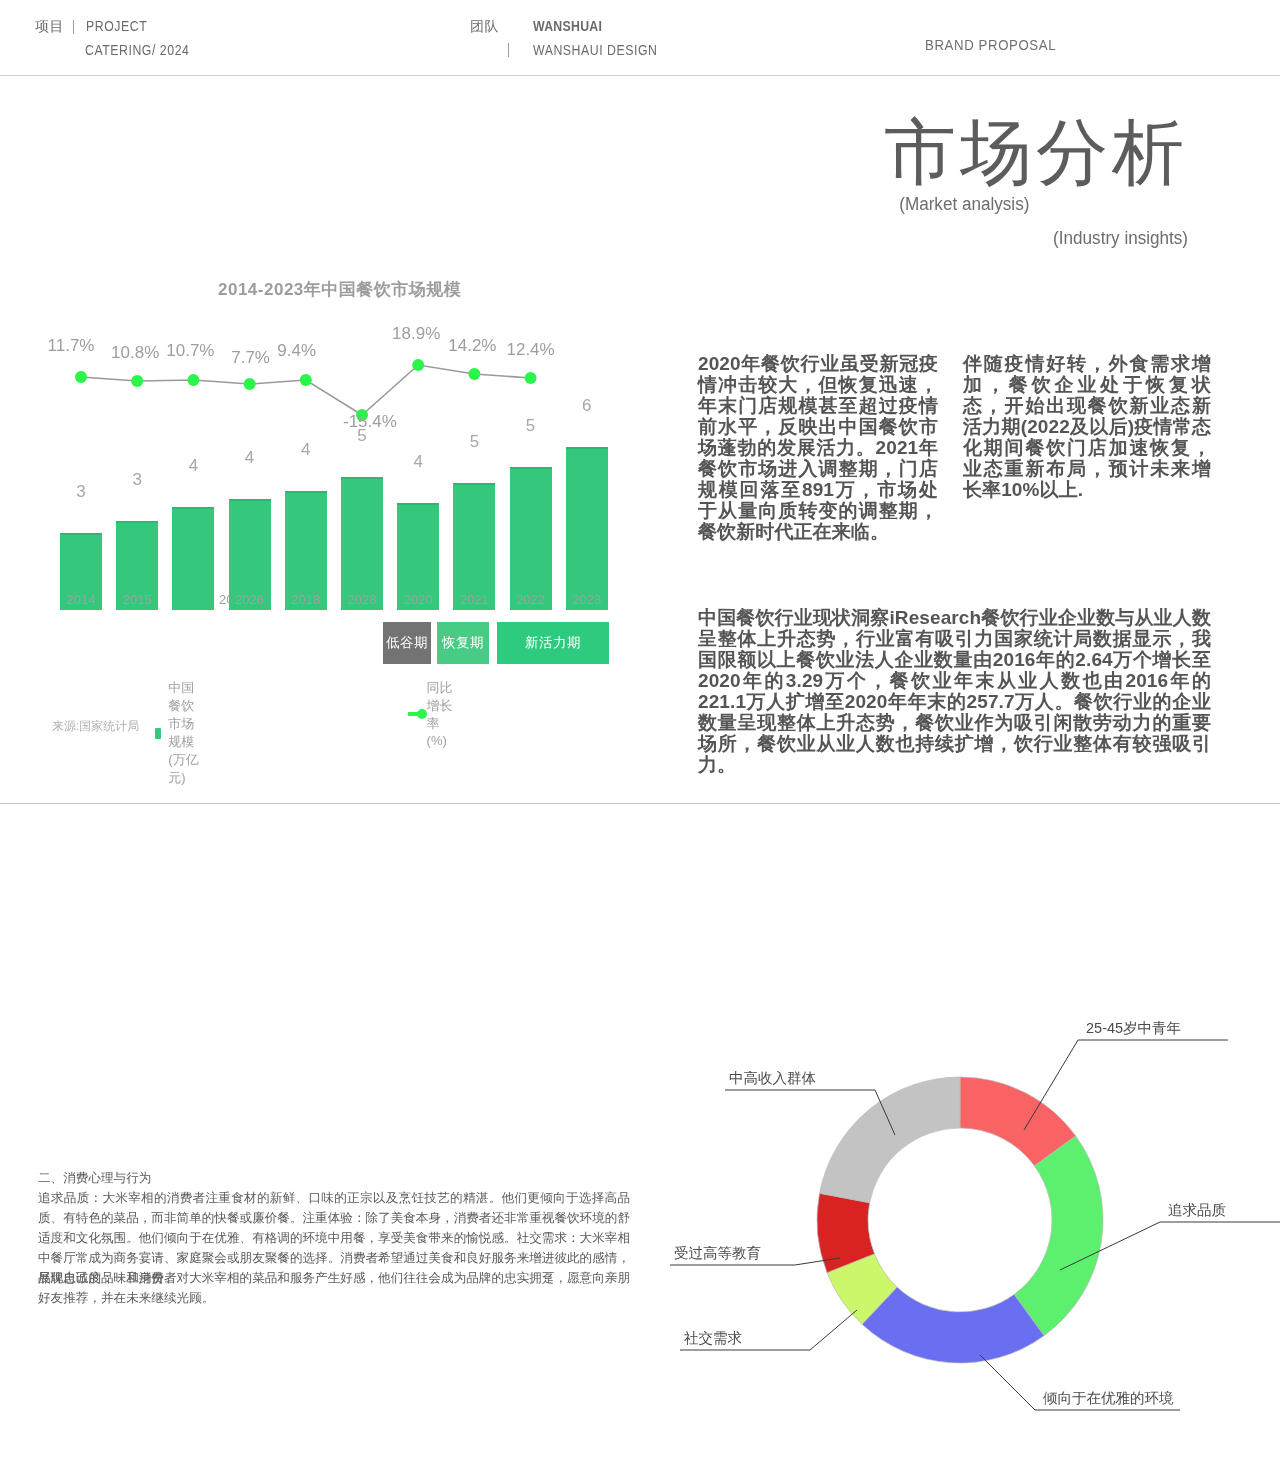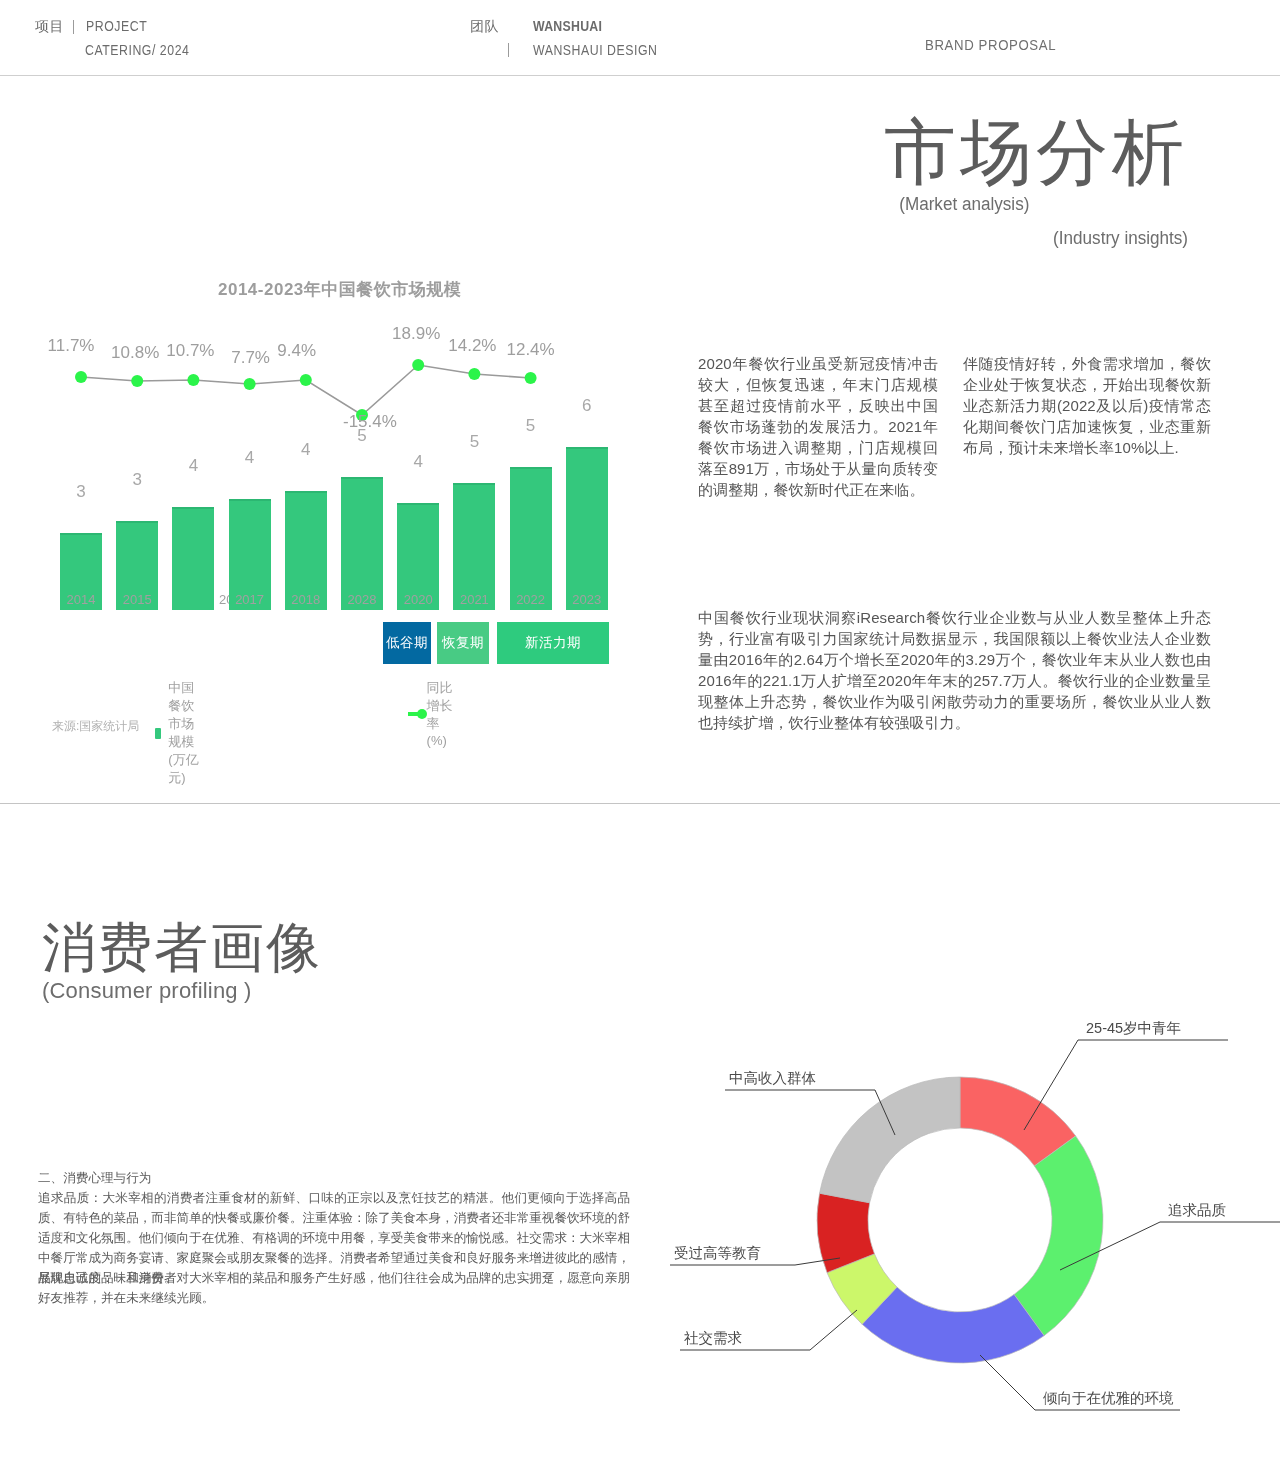--- a/index.html
+++ b/index.html
@@ -113,22 +113,22 @@
     width: 10px; height: 10px; border-radius: 50%; background: #2bf44a;
   }
   .lg-text { margin-left: 7px; font-size: 13px; color: #a0a0a0; }
 
   .source {
     position: absolute; left: 52px; top: 718px; font-size: 12px; color: #b0b0b0;
   }
 
   
   .ptext {
-    position: absolute; font-size: 15px; line-height: 21px; color: #555555;
-    text-align: justify; letter-spacing: .1px;
+    position: absolute; font-size: 19px; line-height: 21px; color: #555555;
+    text-align: justify; letter-spacing: .1px; font-weight: bold;
   }
   #para-a { left: 698px; top: 353px; width: 240px; }
   #para-b { left: 963px; top: 353px; width: 248px; }
   #para-c { left: 698px; top: 607px; width: 513px; }
 
   
   .divider {
     position: absolute; left: 0; top: 803px; width: 1280px; height: 1px;
     background: #c4c4c4;
   }
@@ -215,21 +215,21 @@
       <div class="xlabel" style="left: 76.2px;">2015</div>
       <div class="bar-col" style="left: 132.4px; height: 103px;">
         <div class="bar" style="height: 103px; background: rgb(52, 200, 125);"></div>
       </div>
       <div class="bar-val" style="left: 132.4px; top: 126px;">4</div>
       <div class="xlabel" style="left: 132.4px; margin-left: 40px;">2016</div>
       <div class="bar-col" style="left: 188.6px; height: 111px;">
         <div class="bar" style="height: 111px; background: rgb(52, 200, 125);"></div>
       </div>
       <div class="bar-val" style="left: 188.6px; top: 118px;">4</div>
-      <div class="xlabel" style="left: 188.6px;">2017</div>
+      <div class="xlabel" style="left: 188.6px;">2026</div>
       <div class="bar-col" style="left: 244.8px; height: 119px;">
         <div class="bar" style="height: 119px; background: rgb(52, 200, 125);"></div>
       </div>
       <div class="bar-val" style="left: 244.8px; top: 110px;">4</div>
       <div class="xlabel" style="left: 244.8px;">2018</div>
       <div class="bar-col" style="left: 301px; height: 133px;">
         <div class="bar" style="height: 133px; background: rgb(52, 200, 125);"></div>
       </div>
       <div class="bar-val" style="left: 301px; top: 96px;">5</div>
       <div class="xlabel" style="left: 301px;">2028</div>
@@ -258,21 +258,21 @@
       <div class="pct" style="left: 124.4px; top: 11px; width: 52px; text-align: center;">10.7%</div>
       <div class="pct" style="left: 184.6px; top: 18px; width: 52px; text-align: center;">7.7%</div>
       <div class="pct" style="left: 224px; top: 11px; width: 52px; text-align: right;">9.4%</div>
       <div class="pct" style="left: 303px; top: 82px; width: 52px; text-align: center;">-15.4%</div>
       <div class="pct" style="left: 350.2px; top: -6px; width: 52px; text-align: center;">18.9%</div>
       <div class="pct" style="left: 406.4px; top: 6px; width: 52px; text-align: center;">14.2%</div>
       <div class="pct" style="left: 464.6px; top: 10px; width: 52px; text-align: center;">12.4%</div>
     </div>
 
   <div class="phases" id="phases" style="width: 567px;">
-      <div class="phase" style="left: 341px; width: 48px; background: #0369a1;">低谷期</div>
+      <div class="phase" style="left: 341px; width: 48px; background: #737373;">低谷期</div>
       <div class="phase" style="left: 395px; width: 52px; background: rgb(72, 203, 132);">恢复期</div>
       <div class="phase" style="left: 455px; width: 112px; background: rgb(46, 203, 126);">新活力期</div>
     </div>
 
   <div class="legend">
     <div class="lg-item" style="left:0;top:0;">
       <span class="lg-swatch"></span>
       <span class="lg-text">中国餐饮市场规模(万亿元)</span>
     </div>
     <div class="lg-item" style="left:253px;top:0;">
@@ -282,24 +282,20 @@
   </div>
 
   <div class="source">来源:国家统计局</div>
 
   <div class="ptext" id="para-a">2020年餐饮行业虽受新冠疫情冲击较大，但恢复迅速，年末门店规模甚至超过疫情前水平，反映出中国餐饮市场蓬勃的发展活力。2021年餐饮市场进入调整期，门店规模回落至891万，市场处于从量向质转变的调整期，餐饮新时代正在来临。</div>
   <div class="ptext" id="para-b">伴随疫情好转，外食需求增加，餐饮企业处于恢复状态，开始出现餐饮新业态新活力期(2022及以后)疫情常态化期间餐饮门店加速恢复，业态重新布局，预计未来增长率10%以上.</div>
   <div class="ptext" id="para-c">中国餐饮行业现状洞察iResearch餐饮行业企业数与从业人数呈整体上升态势，行业富有吸引力国家统计局数据显示，我国限额以上餐饮业法人企业数量由2016年的2.64万个增长至2020年的3.29万个，餐饮业年末从业人数也由2016年的221.1万人扩增至2020年年末的257.7万人。餐饮行业的企业数量呈现整体上升态势，餐饮业作为吸引闲散劳动力的重要场所，餐饮业从业人数也持续扩增，饮行业整体有较强吸引力。</div>
 
   <div class="divider"></div>
 
-  <div class="sec2-title">
-    <div class="big-cn">消费者画像</div>
-    <div class="sec2-en">(Consumer profiling )</div>
-  </div>
 
   <div id="body-2">二、消费心理与行为</div>
   <div id="body-3">追求品质：大米宰相的消费者注重食材的新鲜、口味的正宗以及烹饪技艺的精湛。他们更倾向于选择高品质、有特色的菜品，而非简单的快餐或廉价餐。注重体验：除了美食本身，消费者还非常重视餐饮环境的舒适度和文化氛围。他们倾向于在优雅、有格调的环境中用餐，享受美食带来的愉悦感。社交需求：大米宰相中餐厅常成为商务宴请、家庭聚会或朋友聚餐的选择。消费者希望通过美食和良好服务来增进彼此的感情，展现自己的品味和身份。</div>
   <div id="body-4">品牌忠诚度：一旦消费者对大米宰相的菜品和服务产生好感，他们往往会成为品牌的忠实拥趸，愿意向亲朋好友推荐，并在未来继续光顾。</div>
 
   <div class="donut-wrap">
     <svg id="donut-svg" width="620" height="440">
         <path d="M 300 77 A 143 143 0 0 1 415.6894301956175 135.94670892217636 L 374.42956348249515 165.92375678909247 A 92 92 0 0 0 300 128 Z" fill="#fa6363" stroke="#b9b9b9" stroke-width="0.7"></path>
         <path d="M 415.6894301956175 135.94670892217636 A 143 143 0 0 1 384.05329107782364 335.6894301956175 L 354.07624321090753 294.42956348249515 A 92 92 0 0 0 374.42956348249515 165.92375678909247 Z" fill="#5cf06e" stroke="#b9b9b9" stroke-width="0.7"></path>
         <path d="M 384.05329107782364 335.6894301956175 A 143 143 0 0 1 202.10976385219755 324.2425137212619 L 237.02166625456067 287.06511372276987 A 92 92 0 0 0 354.07624321090753 294.42956348249515 Z" fill="#6a6ef0" stroke="#b9b9b9" stroke-width="0.7"></path>

